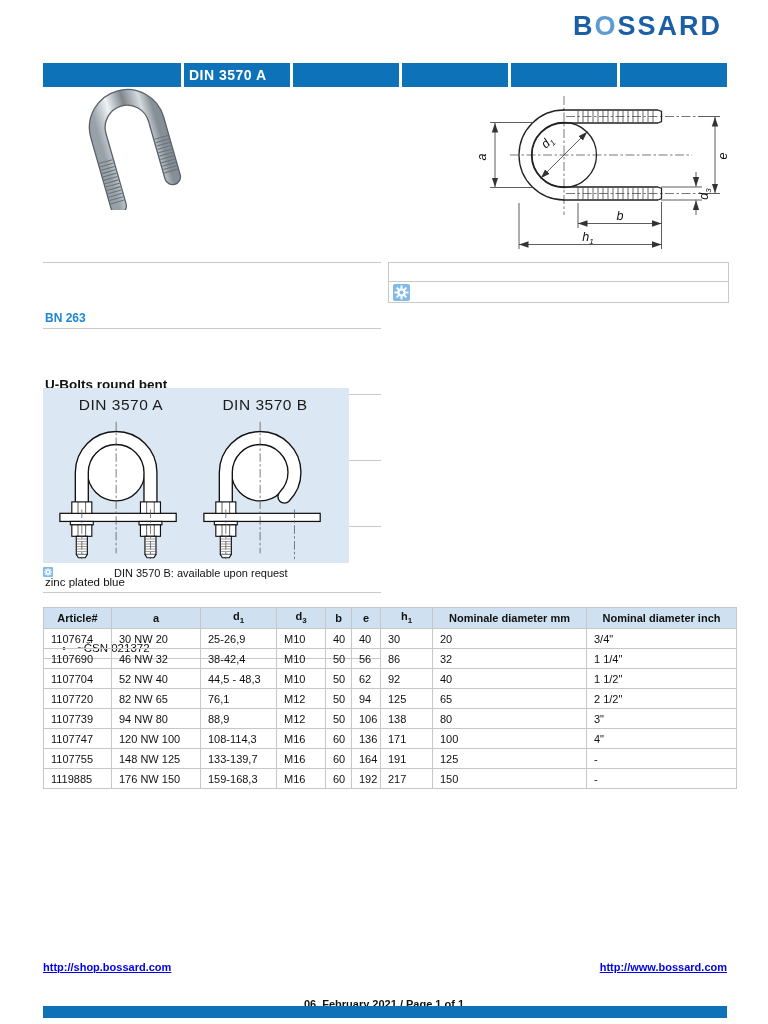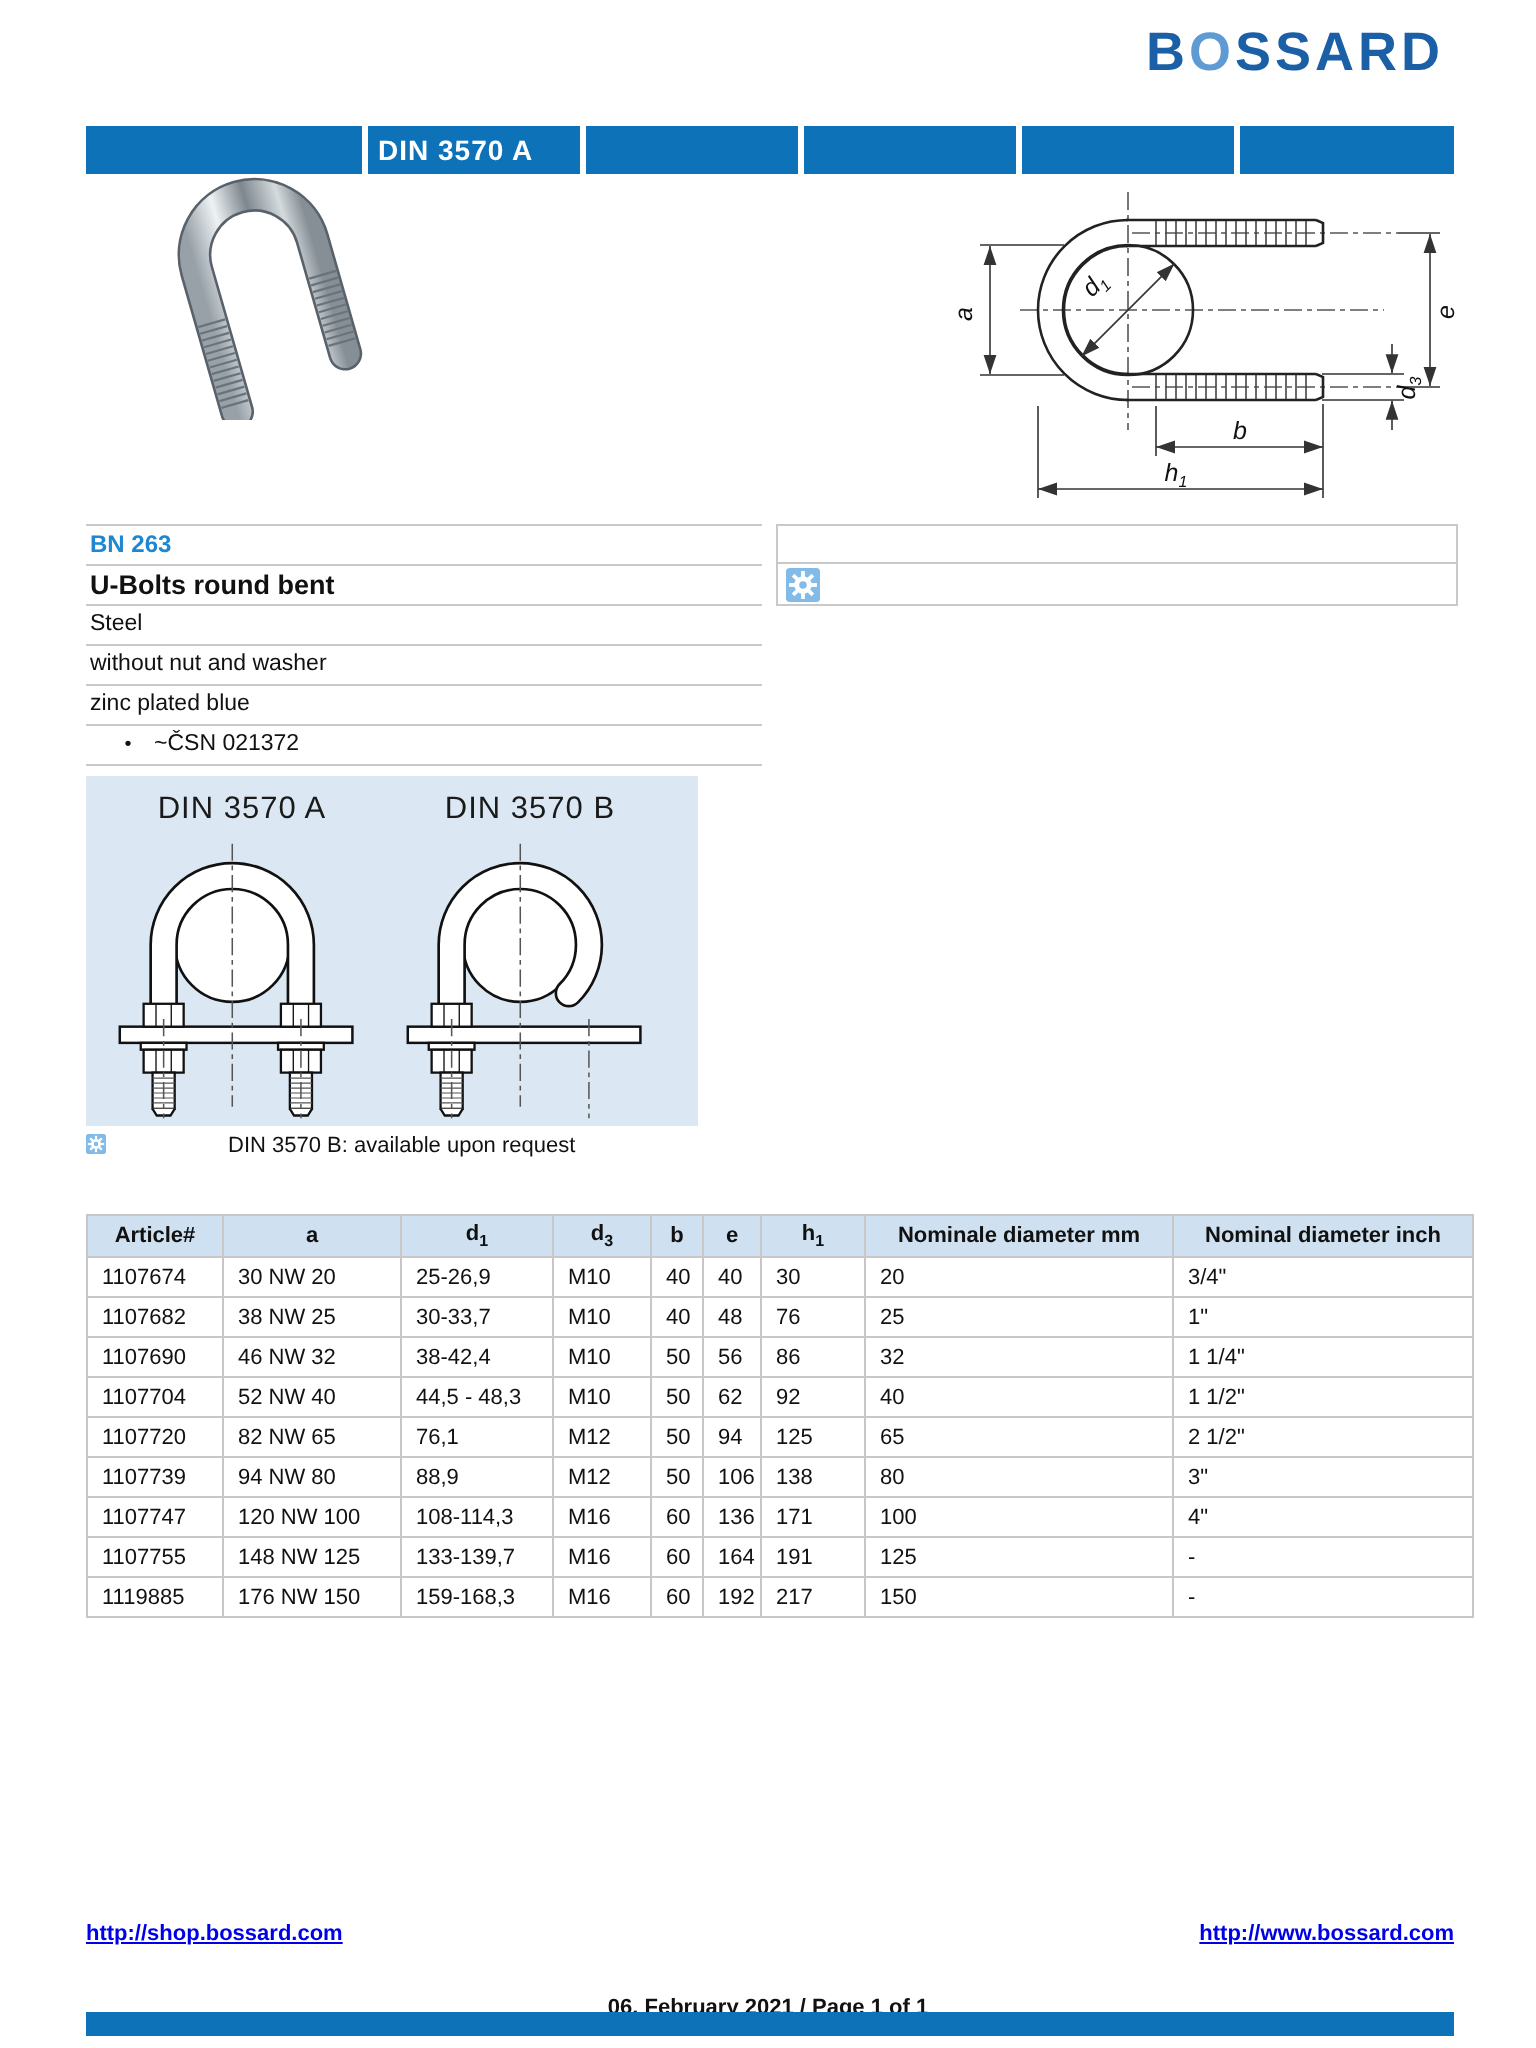--- a/index.html
+++ b/index.html
@@ -14,21 +14,21 @@
 
   
   .hbar{position:absolute;left:43px;top:63px;width:684px;height:24px;background:#0e72b8;}
   .hbar .div{position:absolute;top:0;width:3px;height:24px;background:#fff;}
   .hbar .title{position:absolute;left:146px;top:0;height:24px;line-height:24px;
                color:#fff;font-weight:bold;font-size:14px;letter-spacing:0.5px;}
 
   
   .info{position:absolute;left:43px;top:262px;width:338px;border-top:1px solid #c9c9c9;}
   .info .row{height:19px;line-height:19px;border-bottom:1px solid #c9c9c9;
-             font-size:11.5px;padding-left:2px;white-space:nowrap;overflow:hidden;}
+             font-size:11.5px;padding-left:2px;white-space:nowrap;overflow:hidden;margin-top:46px;}
   .info .bn{color:#1e87d2;font-weight:bold;font-size:12px;}
   .info .ttl{font-weight:bold;font-size:13.5px;}
   .info .bullet{display:inline-block;width:10px;text-align:center;margin-left:14px;
                 margin-right:8px;font-size:10px;vertical-align:top;}
 
   
   .box1{position:absolute;left:388px;top:262px;width:339px;height:18px;
         border:1px solid #c9c9c9;}
   .box2{position:absolute;left:388px;top:281px;width:339px;height:20px;
         border:1px solid #c9c9c9;}
@@ -271,31 +271,20 @@
             <td class="c1">30 NW 20</td>
             <td class="c2">25-26,9</td>
             <td class="c3">M10</td>
             <td class="c4">40</td>
             <td class="c5">40</td>
             <td class="c6">30</td>
             <td class="c7">20</td>
             <td class="c8">3/4"</td>
           </tr>
           <tr>
-            <td class="c0">1107682</td>
-            <td class="c1">38 NW 25</td>
-            <td class="c2">30-33,7</td>
-            <td class="c3">M10</td>
-            <td class="c4">40</td>
-            <td class="c5">48</td>
-            <td class="c6">76</td>
-            <td class="c7">25</td>
-            <td class="c8">1"</td>
-          </tr>
-          <tr>
             <td class="c0">1107690</td>
             <td class="c1">46 NW 32</td>
             <td class="c2">38-42,4</td>
             <td class="c3">M10</td>
             <td class="c4">50</td>
             <td class="c5">56</td>
             <td class="c6">86</td>
             <td class="c7">32</td>
             <td class="c8">1 1/4"</td>
           </tr>

